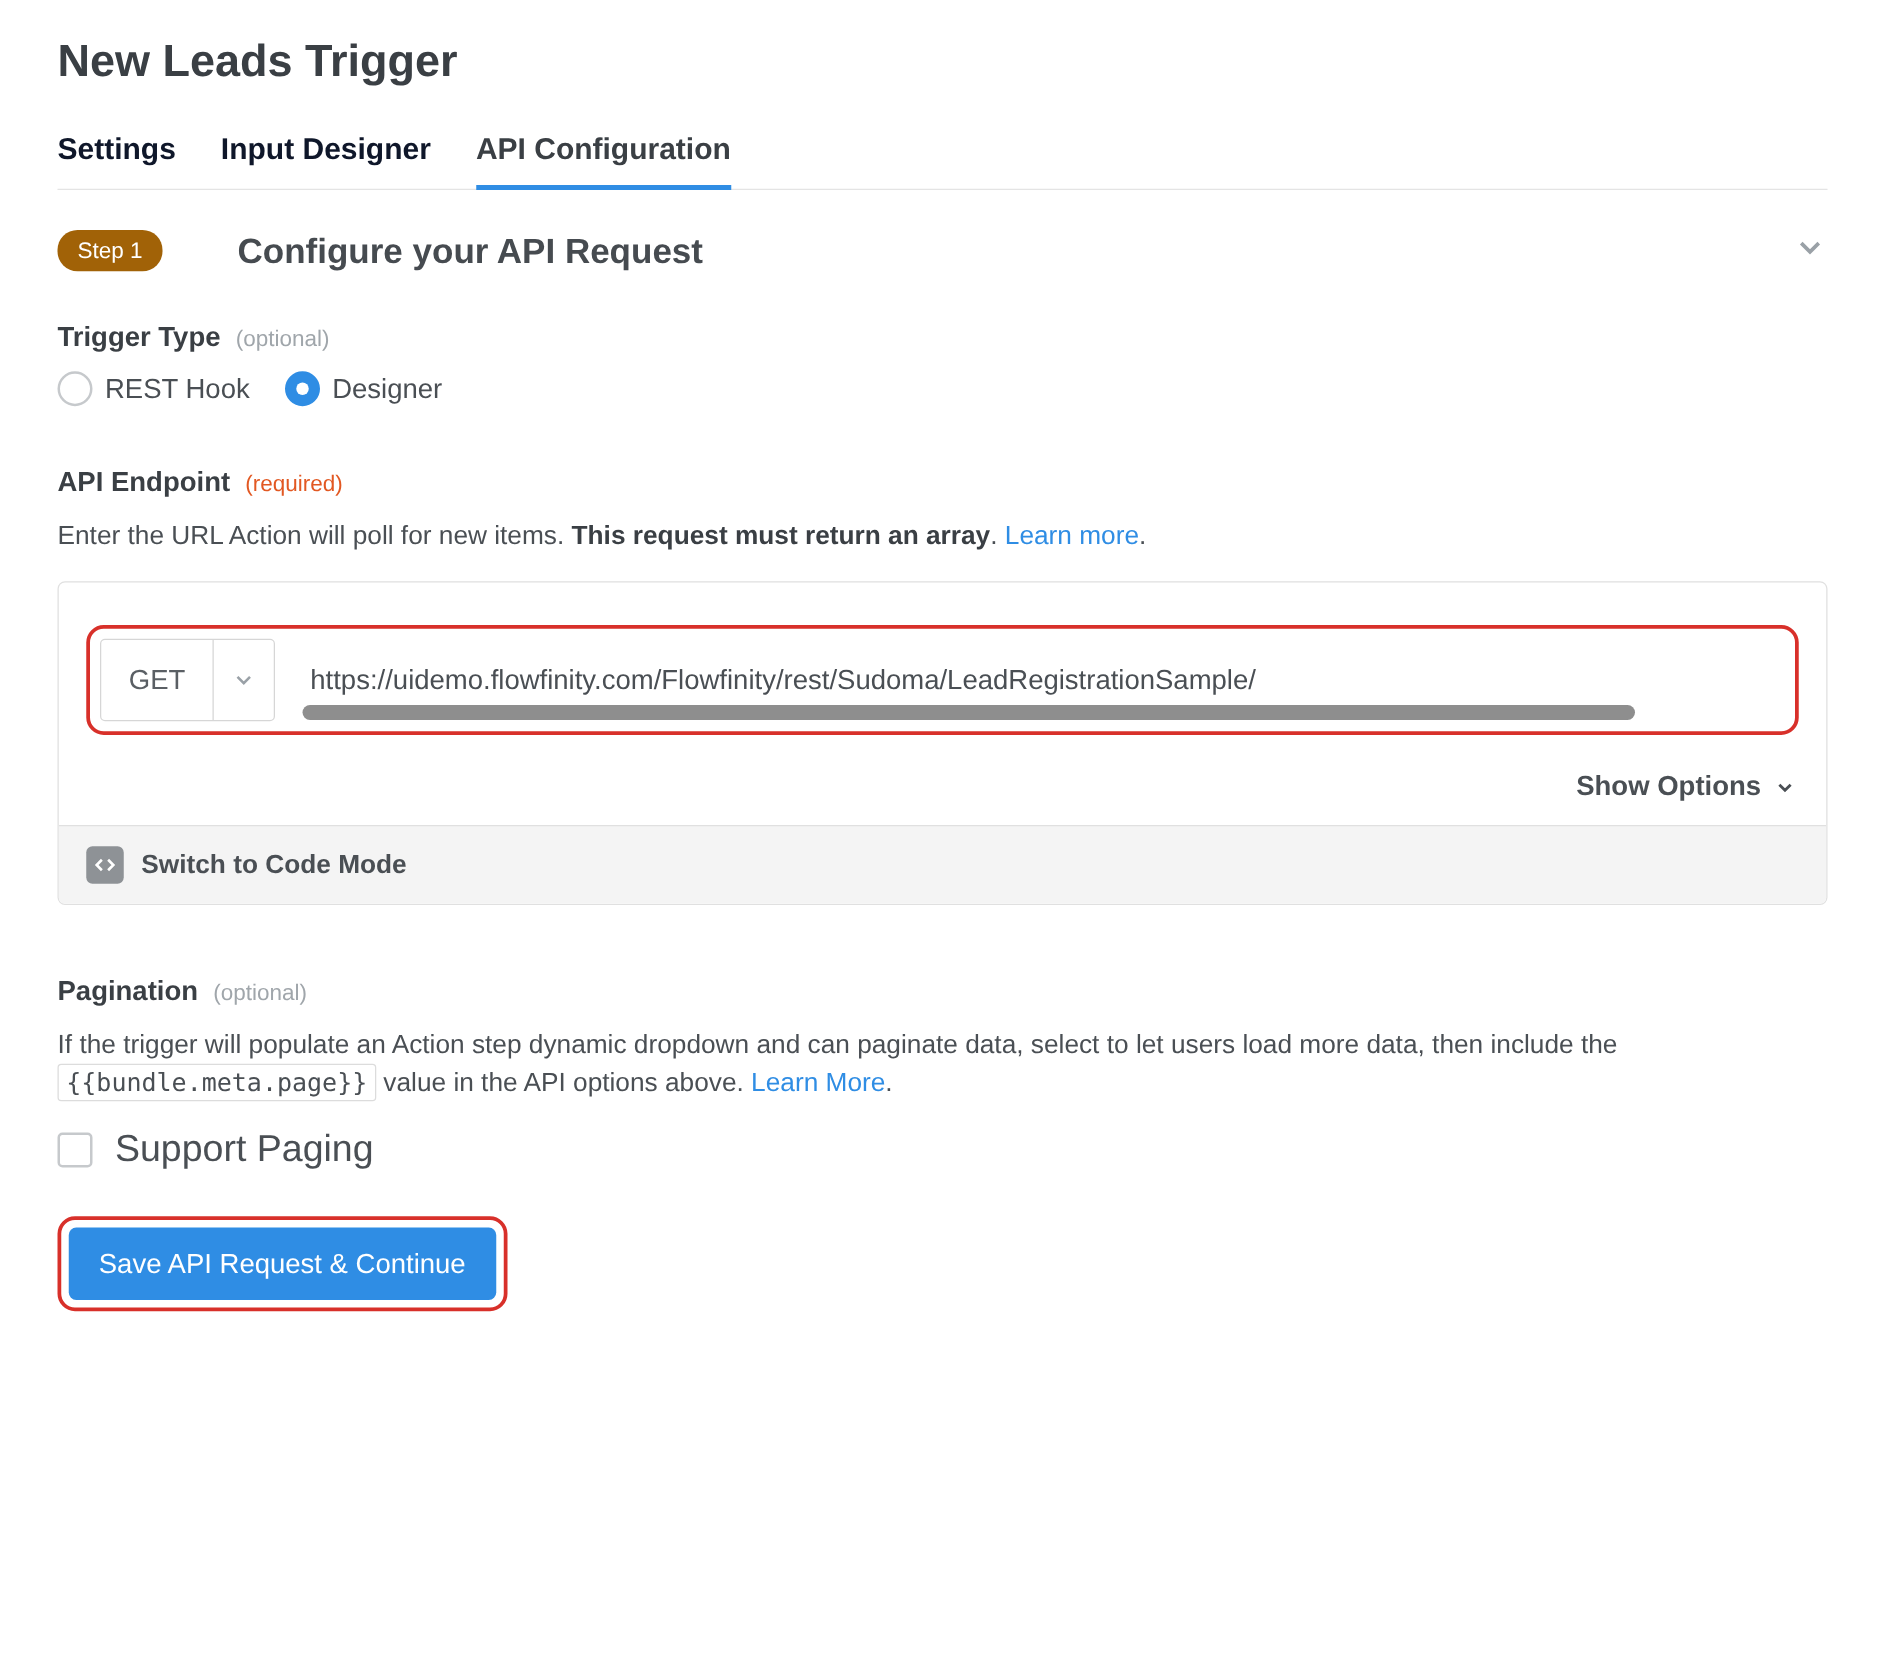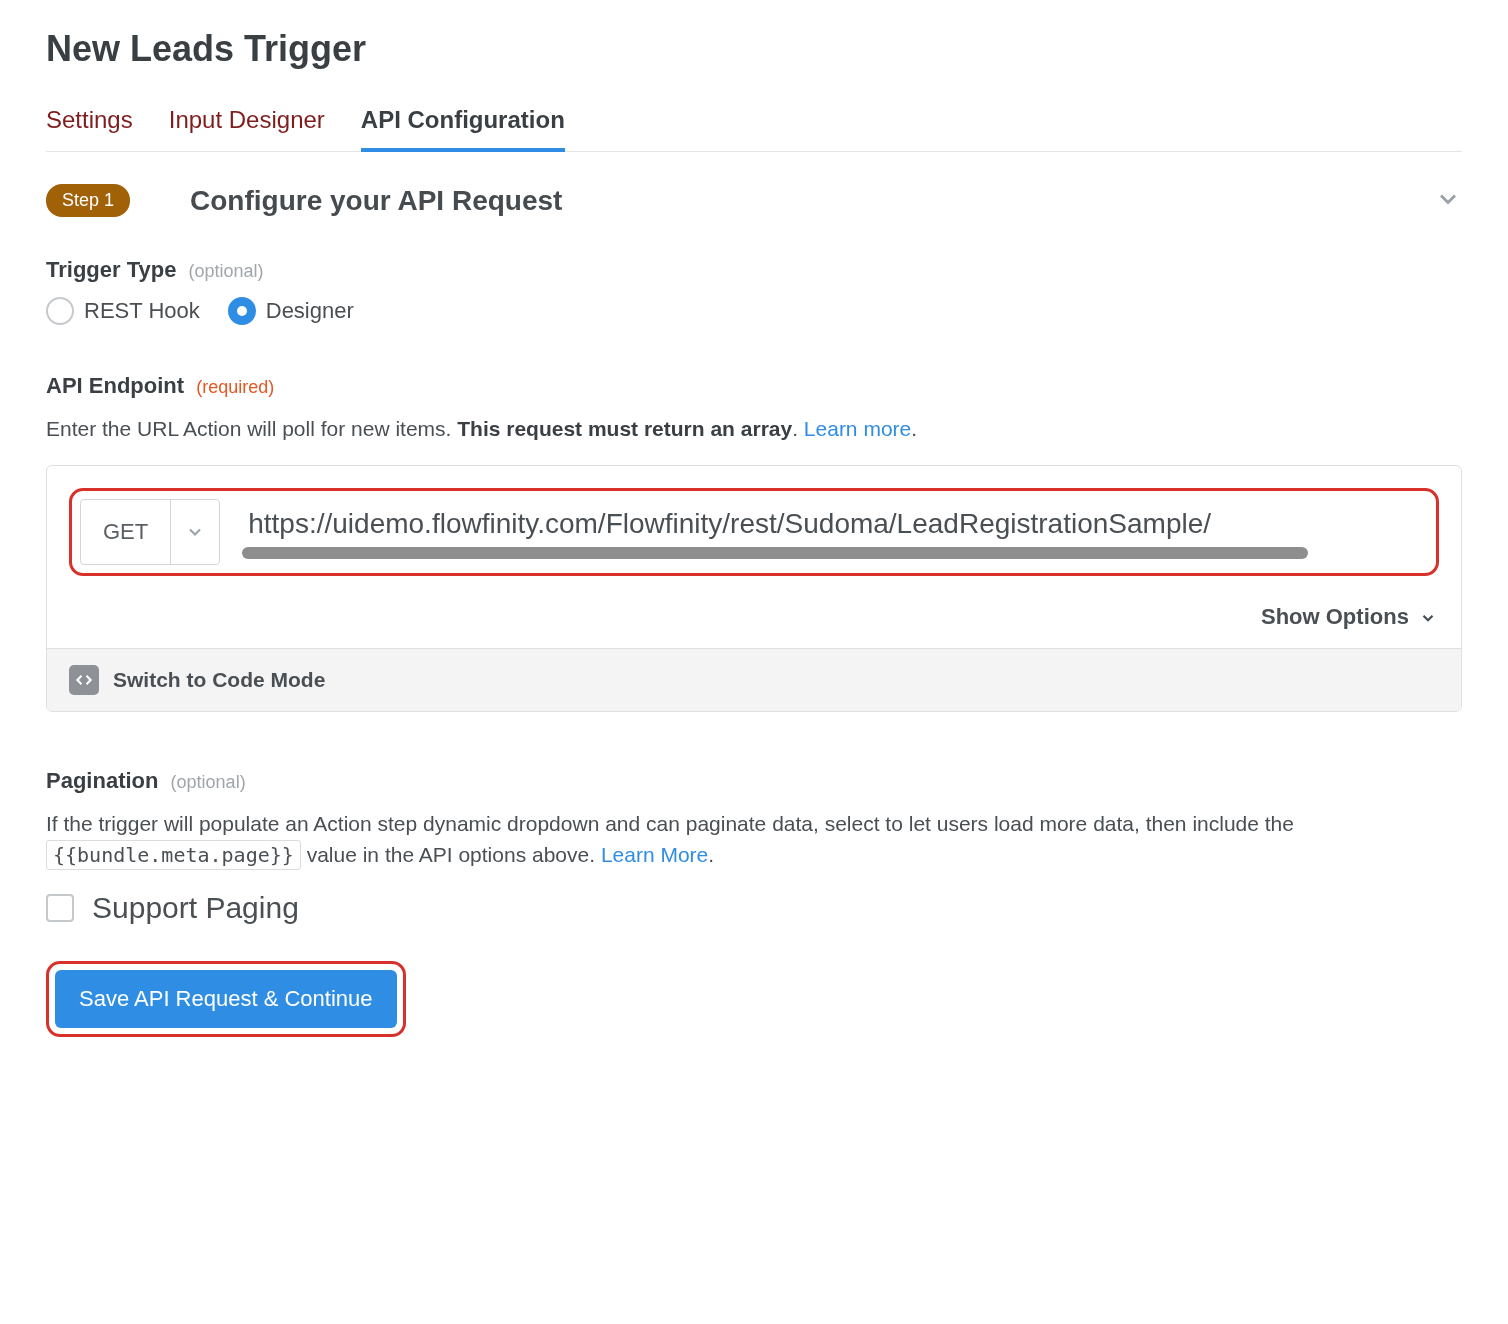--- a/index.html
+++ b/index.html
@@ -17,22 +17,22 @@
     margin-bottom: 28px;
   }
   .tabs {
     display: flex;
     gap: 36px;
     border-bottom: 1px solid #e4e4e4;
     margin-bottom: 32px;
   }
   .tab {
     font-size: 24px;
-    font-weight: 400;
-    color: #7f1d1d;
+    font-weight: 700;
+    color: #0f172a;
     padding: 8px 0 14px 0;
     cursor: pointer;
     border-bottom: 4px solid transparent;
     margin-bottom: -1px;
   }
   .tab.active {
     color: #3a3f44;
     font-weight: 600;
     border-bottom: 4px solid #2f8de4;
   }
@@ -132,21 +132,22 @@
   }
   .endpoint-top {
     padding: 22px;
   }
   .highlight-frame {
     border: 3px solid #d8302a;
     border-radius: 14px;
     padding: 8px;
     display: flex;
     gap: 22px;
-    align-items: center;
+    align-items: flex-end;
+    margin-top: 12px;
   }
   .method-select {
     display: flex;
     border: 1px solid #d6d6d6;
     border-radius: 4px;
     height: 66px;
   }
   .method-value {
     display: flex;
     align-items: center;
@@ -162,21 +163,21 @@
     color: #9aa1a7;
   }
   .url-wrap {
     flex: 1;
     display: flex;
     flex-direction: column;
     justify-content: flex-end;
   }
   .url-input {
     width: 100%;
-    font-size: 28px;
+    font-size: 22px;
     border: none;
     outline: none;
     padding: 4px 6px 2px 6px;
     color: #4a4f54;
     white-space: nowrap;
     overflow: hidden;
     text-overflow: clip;
   }
   .url-scrollbar {
     height: 14px;

